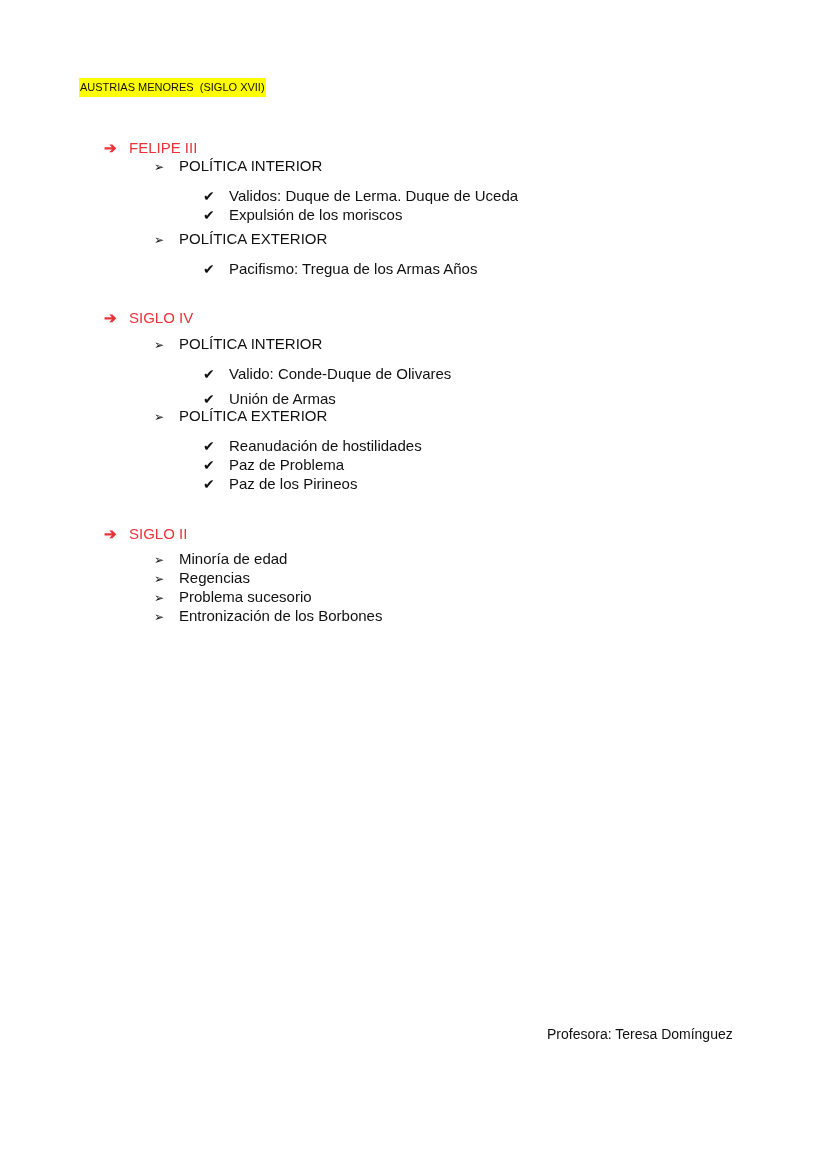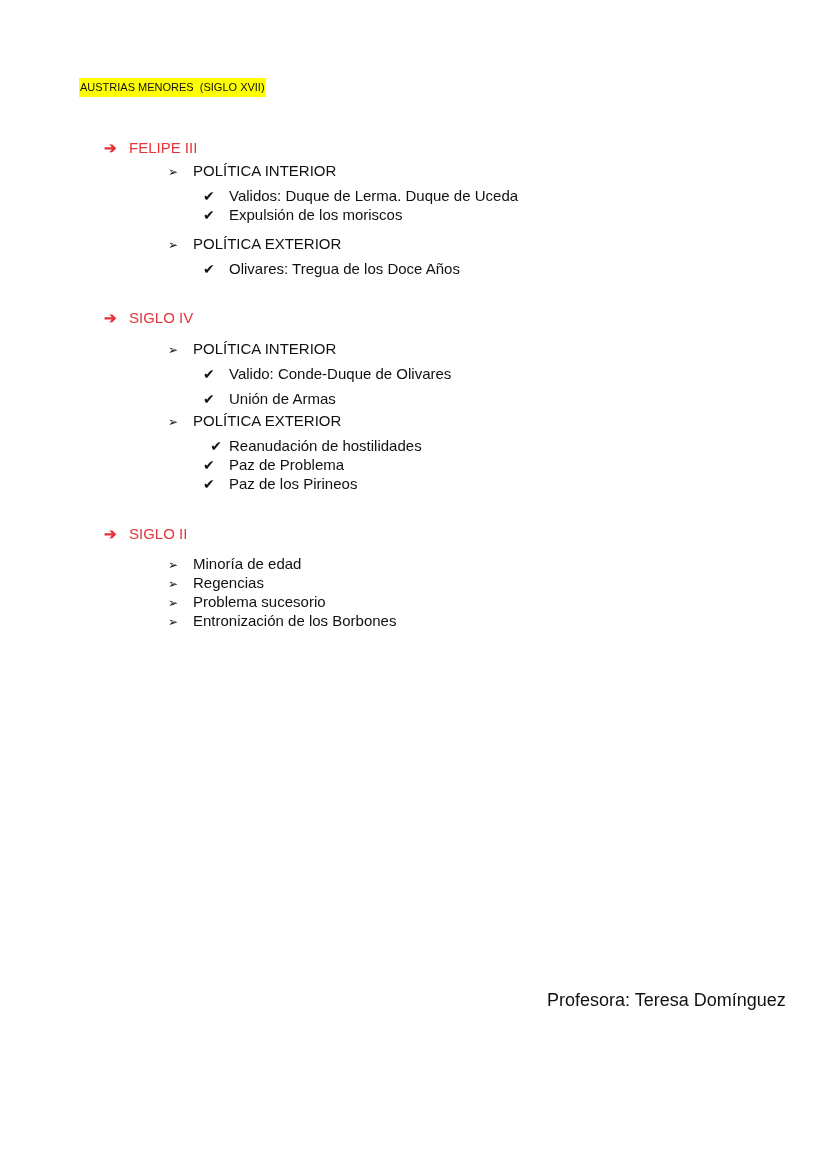--- a/index.html
+++ b/index.html
@@ -11,31 +11,31 @@
       position: absolute; left: 79px; top: 78px;
       font-size: 11px; line-height: 19px;
       background: #ffff00; padding: 0 1px; white-space: pre;
     }
     .king {
       position: absolute; left: 104px; font-size: 15px; line-height: 18px;
       color: #e8333b; white-space: nowrap;
     }
     .king .arrow { display: inline-block; width: 25px; font-weight: bold; }
     .lvl2 {
-      position: absolute; left: 168px; font-size: 15px; line-height: 26px;
+      position: absolute; left: 154px; font-size: 15px; line-height: 16px;
       white-space: nowrap;
     }
     .lvl2 .bullet { display: inline-block; width: 25px; font-size: 12px; }
     .lvl3 {
       position: absolute; left: 203px; font-size: 15px; line-height: 21px;
       white-space: nowrap;
     }
     .lvl3 .bullet { display: inline-block; width: 26px; font-size: 14px; }
     .footer {
-      position: absolute; left: 547px; top: 991px; font-size: 18px; line-height: 18px;
+      position: absolute; left: 547px; top: 1025px; font-size: 14px; line-height: 18px;
       white-space: nowrap;
     }
   </style>
 </head>
 <body>
 
 <div class="title">AUSTRIAS MENORES  (SIGLO XVII)</div>
 
 <div class="king" style="top:131px;margin-top:8px;">
   <span class="arrow">➔</span><span>FELIPE III</span>
@@ -46,39 +46,39 @@
 <div class="lvl3" style="top:185px;">
   <span class="bullet">✔</span><span>Validos: Duque de Lerma. Duque de Uceda</span>
 </div>
 <div class="lvl3" style="top:204px;">
   <span class="bullet">✔</span><span>Expulsión de los moriscos</span>
 </div>
 <div class="lvl2" style="top:231px;">
   <span class="bullet">➢</span><span>POLÍTICA EXTERIOR</span>
 </div>
 <div class="lvl3" style="top:258px;">
-  <span class="bullet">✔</span><span>Olivares: Tregua de los Doce Años</span>
+  <span class="bullet">✔</span><span>Pacifismo: Tregua de los Armas Años</span>
 </div>
 
 <div class="king" style="top:309px;">
   <span class="arrow">➔</span><span>SIGLO IV</span>
 </div>
 <div class="lvl2" style="top:336px;">
   <span class="bullet">➢</span><span>POLÍTICA INTERIOR</span>
 </div>
 <div class="lvl3" style="top:363px;">
   <span class="bullet">✔</span><span>Valido: Conde-Duque de Olivares</span>
 </div>
 <div class="lvl3" style="top:388px;">
   <span class="bullet">✔</span><span>Unión de Armas</span>
 </div>
 <div class="lvl2" style="top:408px;">
   <span class="bullet">➢</span><span>POLÍTICA EXTERIOR</span>
 </div>
-<div class="lvl3" style="top:435px;text-align:center;">
+<div class="lvl3" style="top:435px;">
   <span class="bullet">✔</span><span>Reanudación de hostilidades</span>
 </div>
 <div class="lvl3" style="top:454px;">
   <span class="bullet">✔</span><span>Paz de Problema</span>
 </div>
 <div class="lvl3" style="top:473px;">
   <span class="bullet">✔</span><span>Paz de los Pirineos</span>
 </div>
 
 <div class="king" style="top:525px;">

